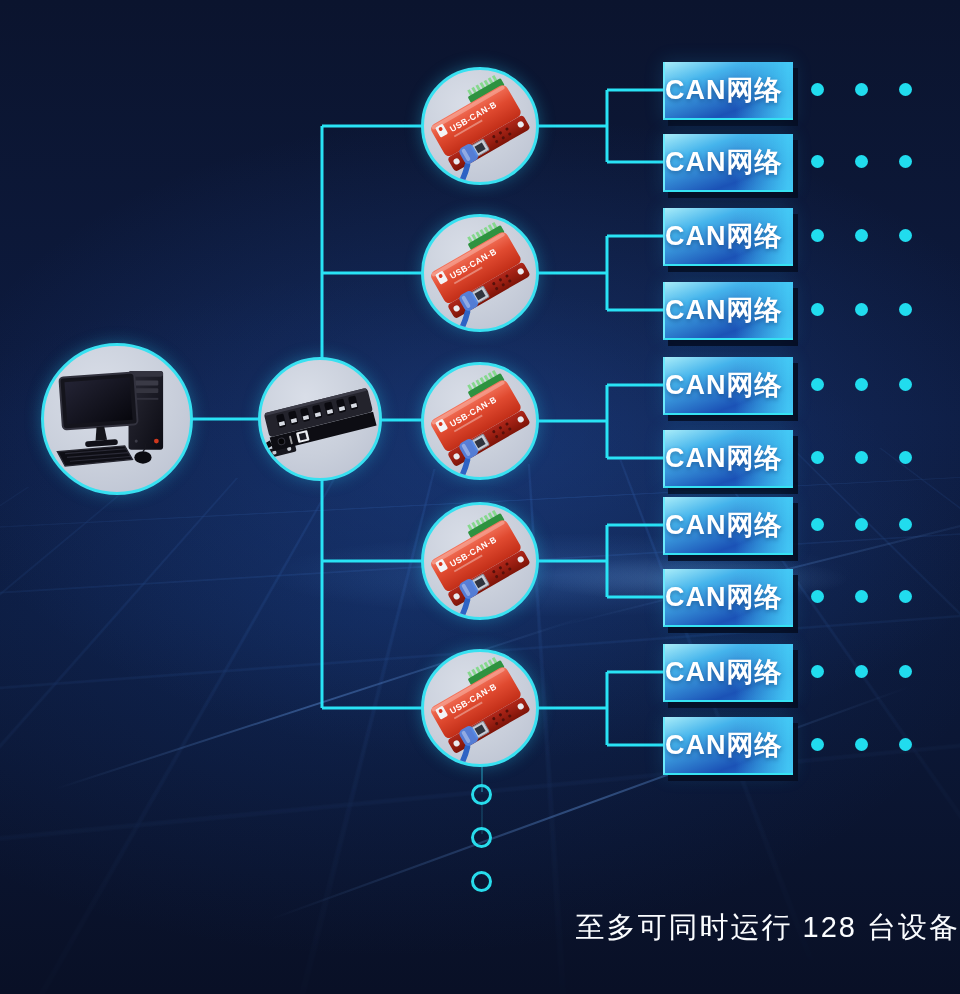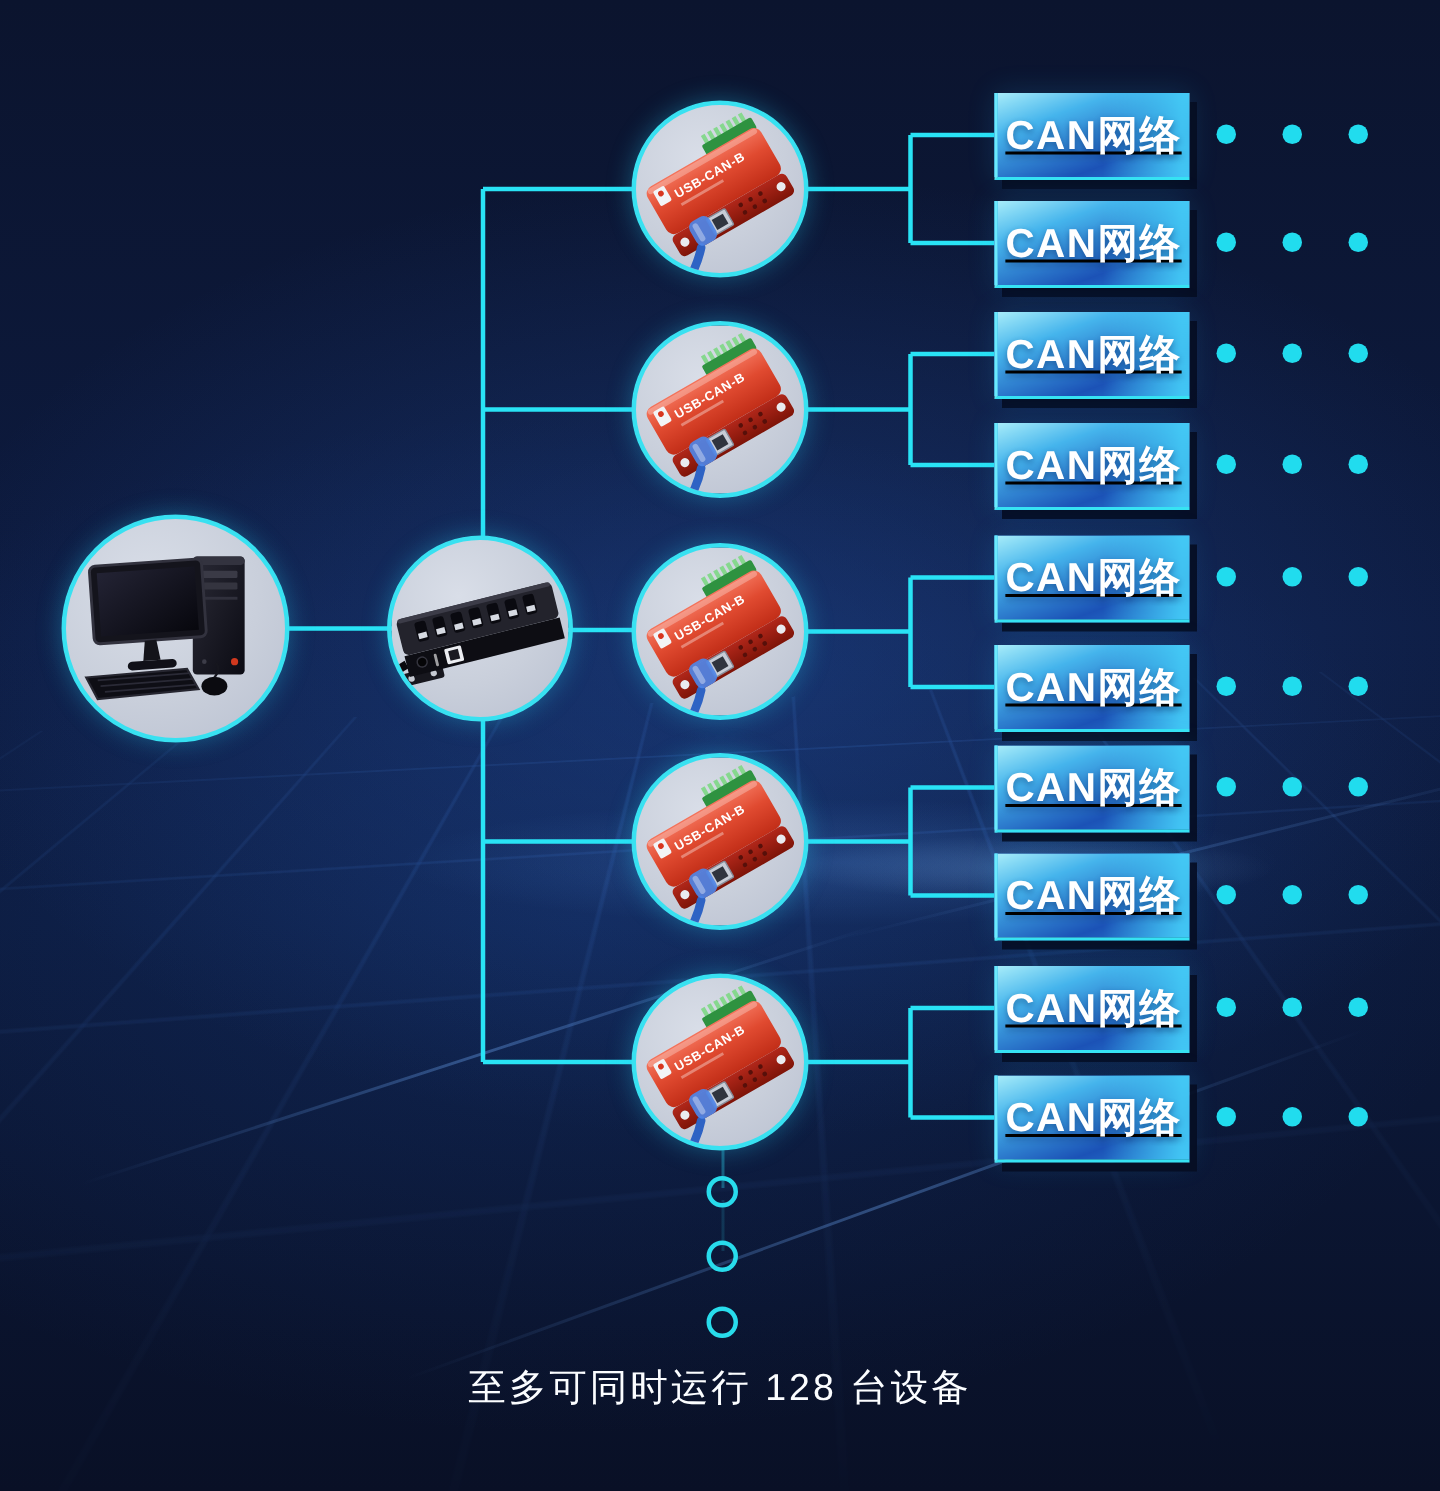--- a/index.html
+++ b/index.html
@@ -28,35 +28,35 @@
     opacity:.55;
   }
   .streak{position:absolute;height:2px;
     background:linear-gradient(90deg, transparent, rgba(115,175,255,.35), transparent);}
   .connectors{position:absolute;left:0;top:0;}
   .circle{position:absolute;border-radius:50%;
     background:radial-gradient(circle at 38% 32%, #d9dee8 0%, #c9cfdb 55%, #b9c0d0 100%);
     border:3px solid #38e1f1;box-sizing:border-box;overflow:hidden;
     box-shadow:0 0 16px rgba(40,200,240,.35);}
   .circle svg{display:block;width:100%;height:100%;}
-  .canbox{position:absolute;width:128px;height:56px;display:flex;align-items:center;justify-content:center;
+  .canbox{position:absolute;width:128px;height:56px;display:flex;align-items:center;justify-content:flex-start;
     box-sizing:content-box;
     background-image:
       linear-gradient(to right, rgba(20,70,180,0) 55%, rgba(70,210,250,.85) 96%),
       linear-gradient(160deg, #a7ecf9 0%, #45b4ec 28%, #1b52b6 72%, #2a7fd4 100%);
     border-left:2px solid rgba(110,236,252,.95);
     border-bottom:2px solid #37e3f3;
-    box-shadow:5px 6px 0 rgba(6,13,34,.9), 0 0 18px rgba(40,170,240,.18);text-decoration:underline;}
+    box-shadow:5px 6px 0 rgba(6,13,34,.9), 0 0 18px rgba(40,170,240,.18);}
   .canbox span{font-size:27px;font-weight:700;line-height:1;color:#fff;letter-spacing:1px;
     text-shadow:0 2px 4px rgba(8,40,100,.45);}
   .dotrow{position:absolute;display:flex;gap:31px;}
   .dotrow i{width:13px;height:13px;border-radius:50%;background:#21dcee;}
   .ring{position:absolute;width:15px;height:15px;border:3px solid #28dcec;border-radius:50%;}
-  .caption{position:absolute;left:0;right:0;top:908px;text-align:center;color:#fbfdff;
-    font-size:25px;letter-spacing:2px;}
+  .caption{position:absolute;left:0;right:0;top:908px;text-align:right;color:#fbfdff;
+    font-size:29px;letter-spacing:2px;}
 </style>
 </head>
 <body>
 
 <div class="stage">
 
   <div class="bg-glow"></div>
   <div class="floor-grid"></div>
   <div class="horizon"></div>
   <div class="horizon2"></div>

